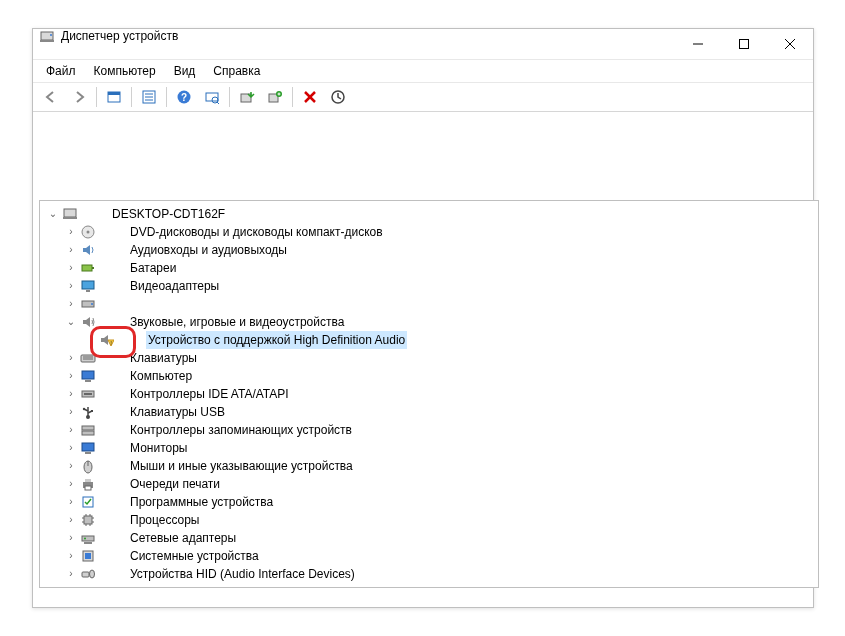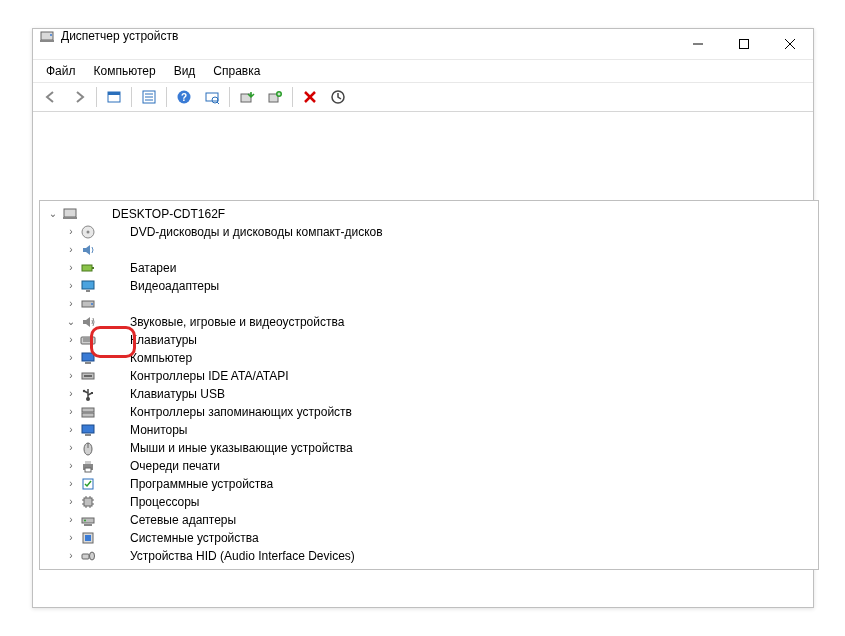--- a/index.html
+++ b/index.html
@@ -165,20 +165,21 @@
           <span class="label">DVD-дисководы и дисководы компакт-дисков</span>
         </div>
         <div class="node depth1">
           <span class="arrow">›</span>
           <span class="nicon">
             <svg width="16" height="16">
               <path d="M3 6 L6 6 L10 3 L10 13 L6 10 L3 10 Z" fill="#5b8bbf"></path>
               <path d="M12 5 Q14 8 12 11" fill="none" stroke="#5b8bbf"></path>
             </svg>
           </span>
+          <span class="label">Аудиовходы и аудиовыходы</span>
         </div>
         <div class="node depth1">
           <span class="arrow">›</span>
           <span class="nicon">
             <svg width="16" height="16">
               <rect x="2" y="5" width="10" height="6" fill="#8bc34a" stroke="#4a7a1f"></rect>
               <rect x="12" y="7" width="2" height="2" fill="#4a7a1f"></rect>
             </svg>
           </span>
           <span class="label">Батареи</span>
@@ -204,20 +205,31 @@
         </div>
         <div class="node depth1">
           <span class="arrow">⌄</span>
           <span class="nicon">
             <svg width="16" height="16">
               <path d="M3 6 L6 6 L10 3 L10 13 L6 10 L3 10 Z" fill="#888"></path>
               <path d="M12 6 Q13 8 12 10 M13 4 Q15 8 13 12" fill="none" stroke="#888"></path>
             </svg>
           </span>
           <span class="label">Звуковые, игровые и видеоустройства</span>
+        </div>
+        <div class="node depth2">
+          <span class="arrow invisible">›</span>
+          <span class="nicon">
+            <svg width="16" height="16">
+              <path d="M3 6 L6 6 L10 3 L10 13 L6 10 L3 10 Z" fill="#888"></path>
+              <polygon points="10,8 16,8 13,14" fill="#ffd54a" stroke="#c7921a"></polygon>
+              <text x="13" y="13" text-anchor="middle" font-size="6" fill="#000">!</text>
+            </svg>
+          </span>
+          <span class="label selected">Устройство с поддержкой High Definition Audio</span>
         </div>
         <div class="node depth1">
           <span class="arrow">›</span>
           <span class="nicon">
             <svg width="16" height="16">
               <rect x="1" y="5" width="14" height="7" rx="1" fill="#d0d0d0" stroke="#666"></rect>
               <line x1="3" y1="7" x2="13" y2="7" stroke="#666"></line>
               <line x1="3" y1="9" x2="13" y2="9" stroke="#666"></line>
             </svg>
           </span>

